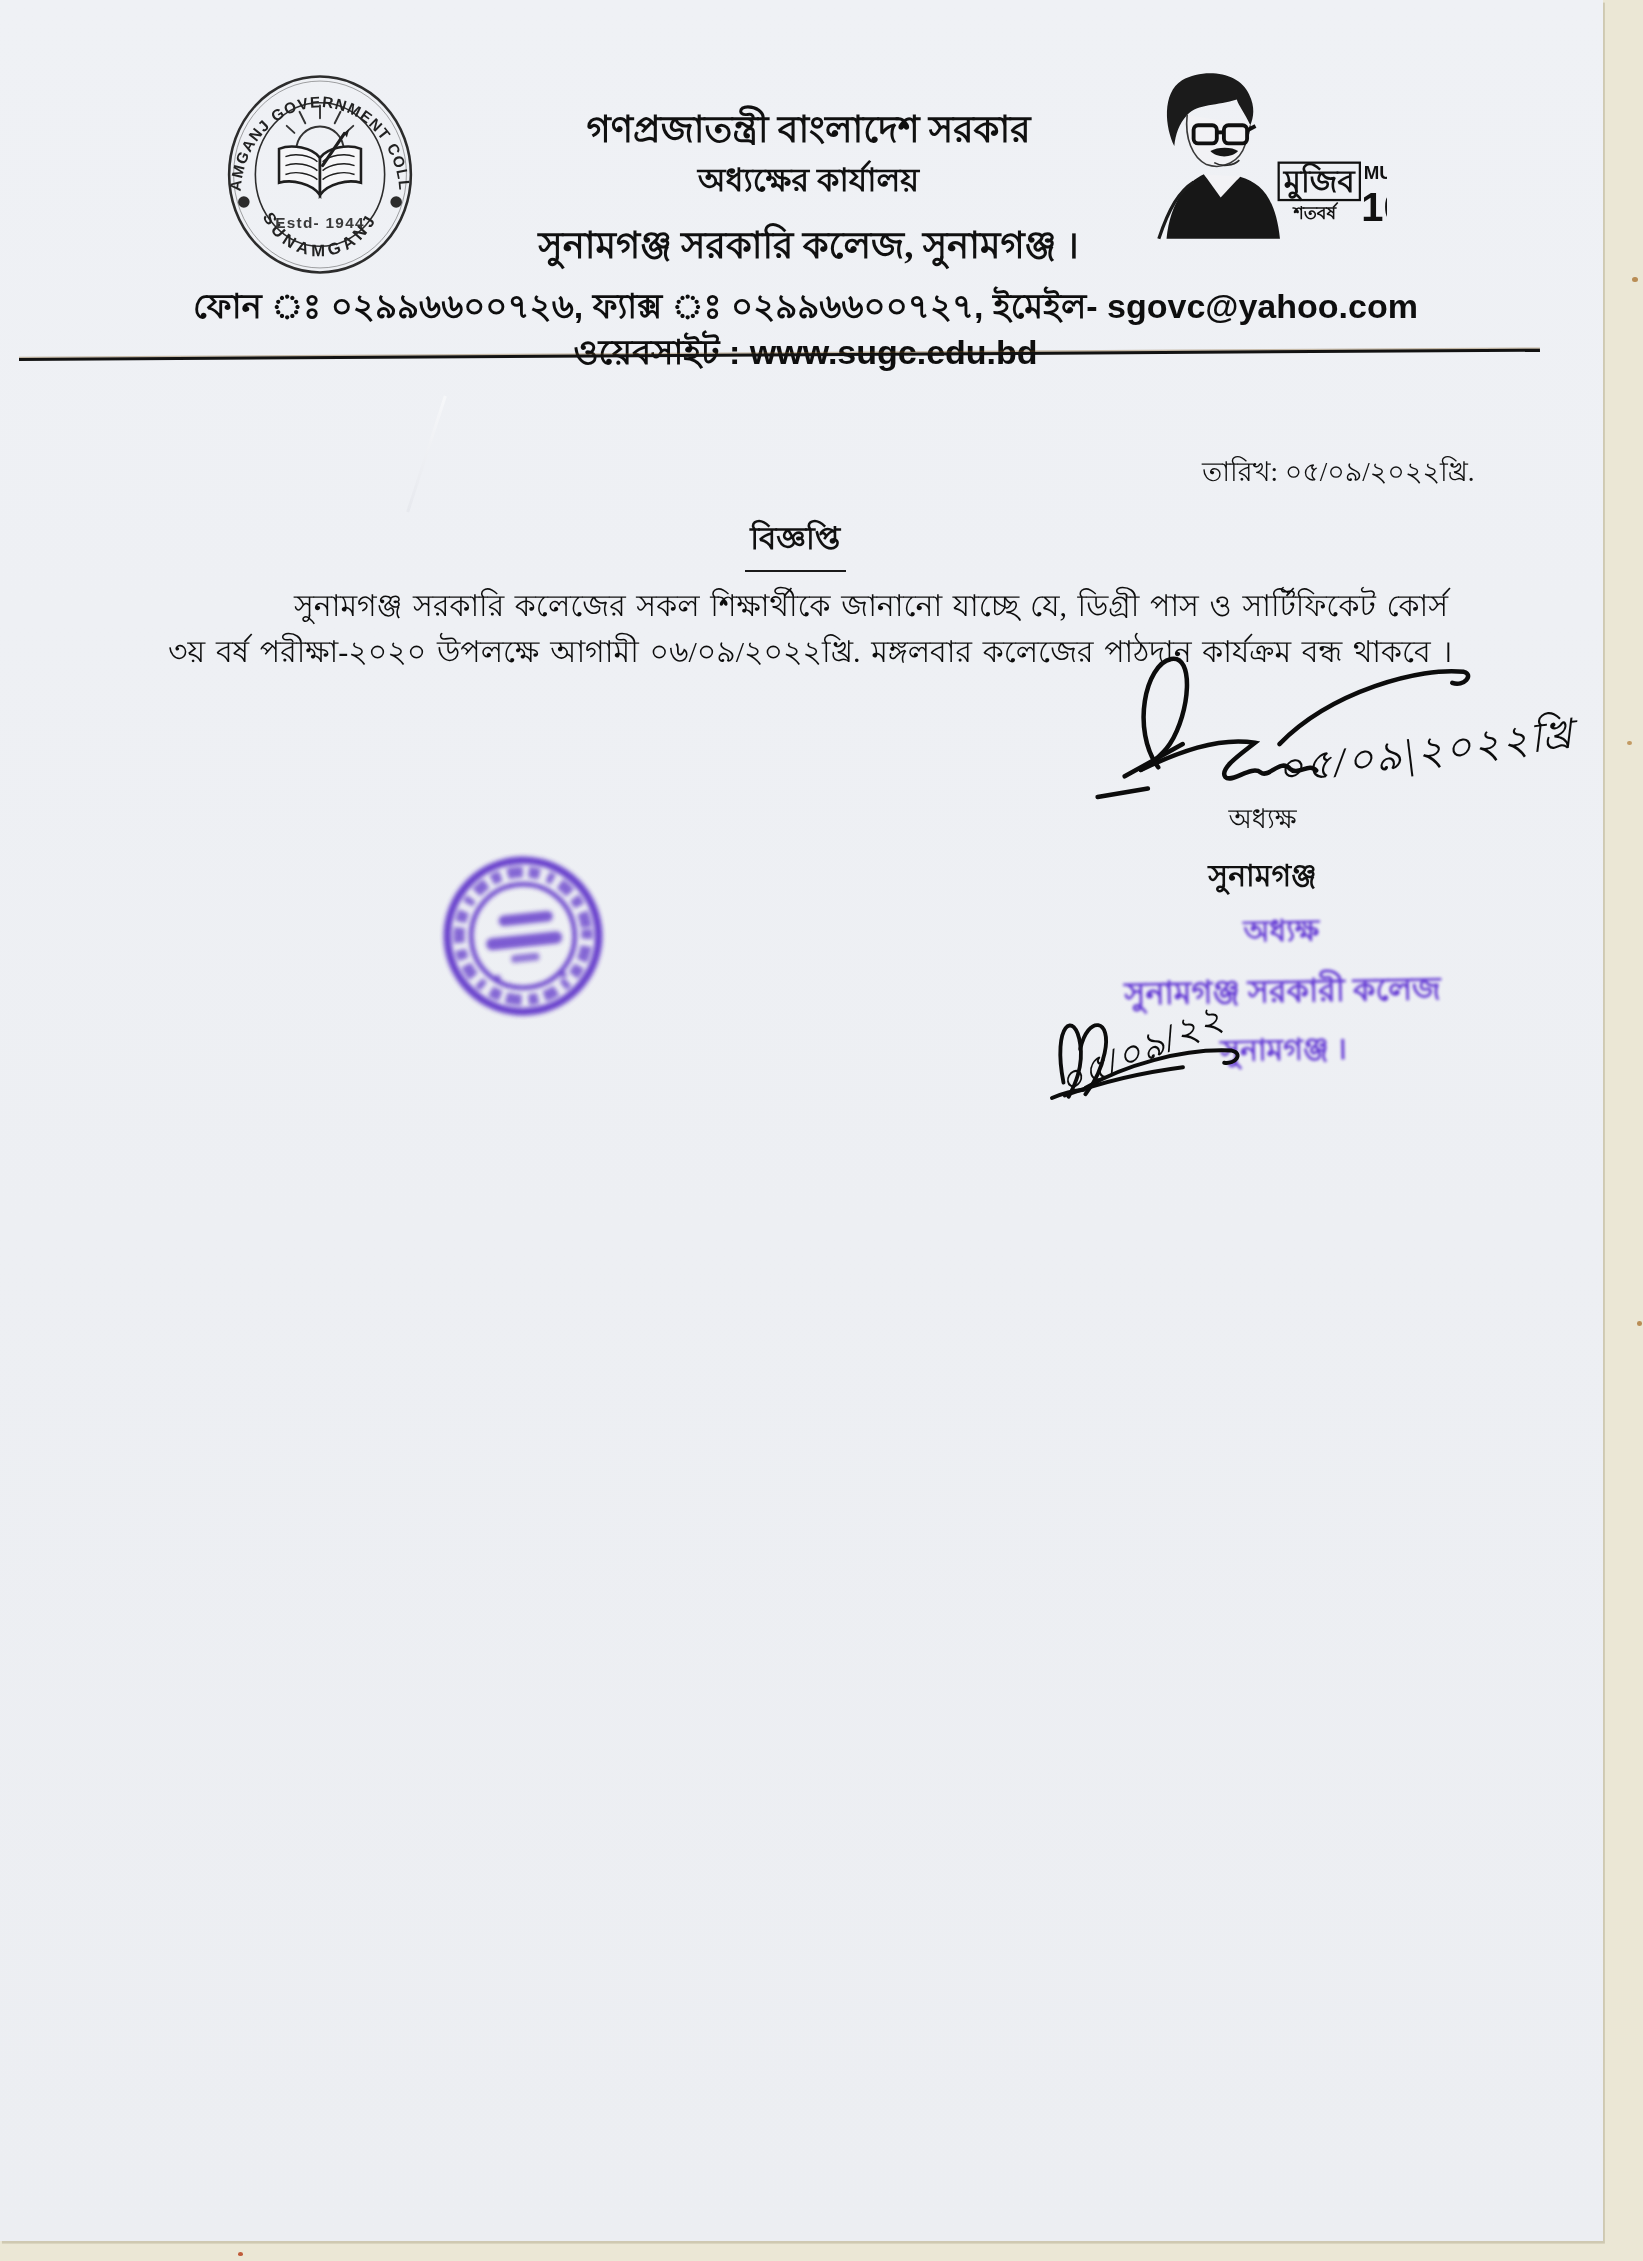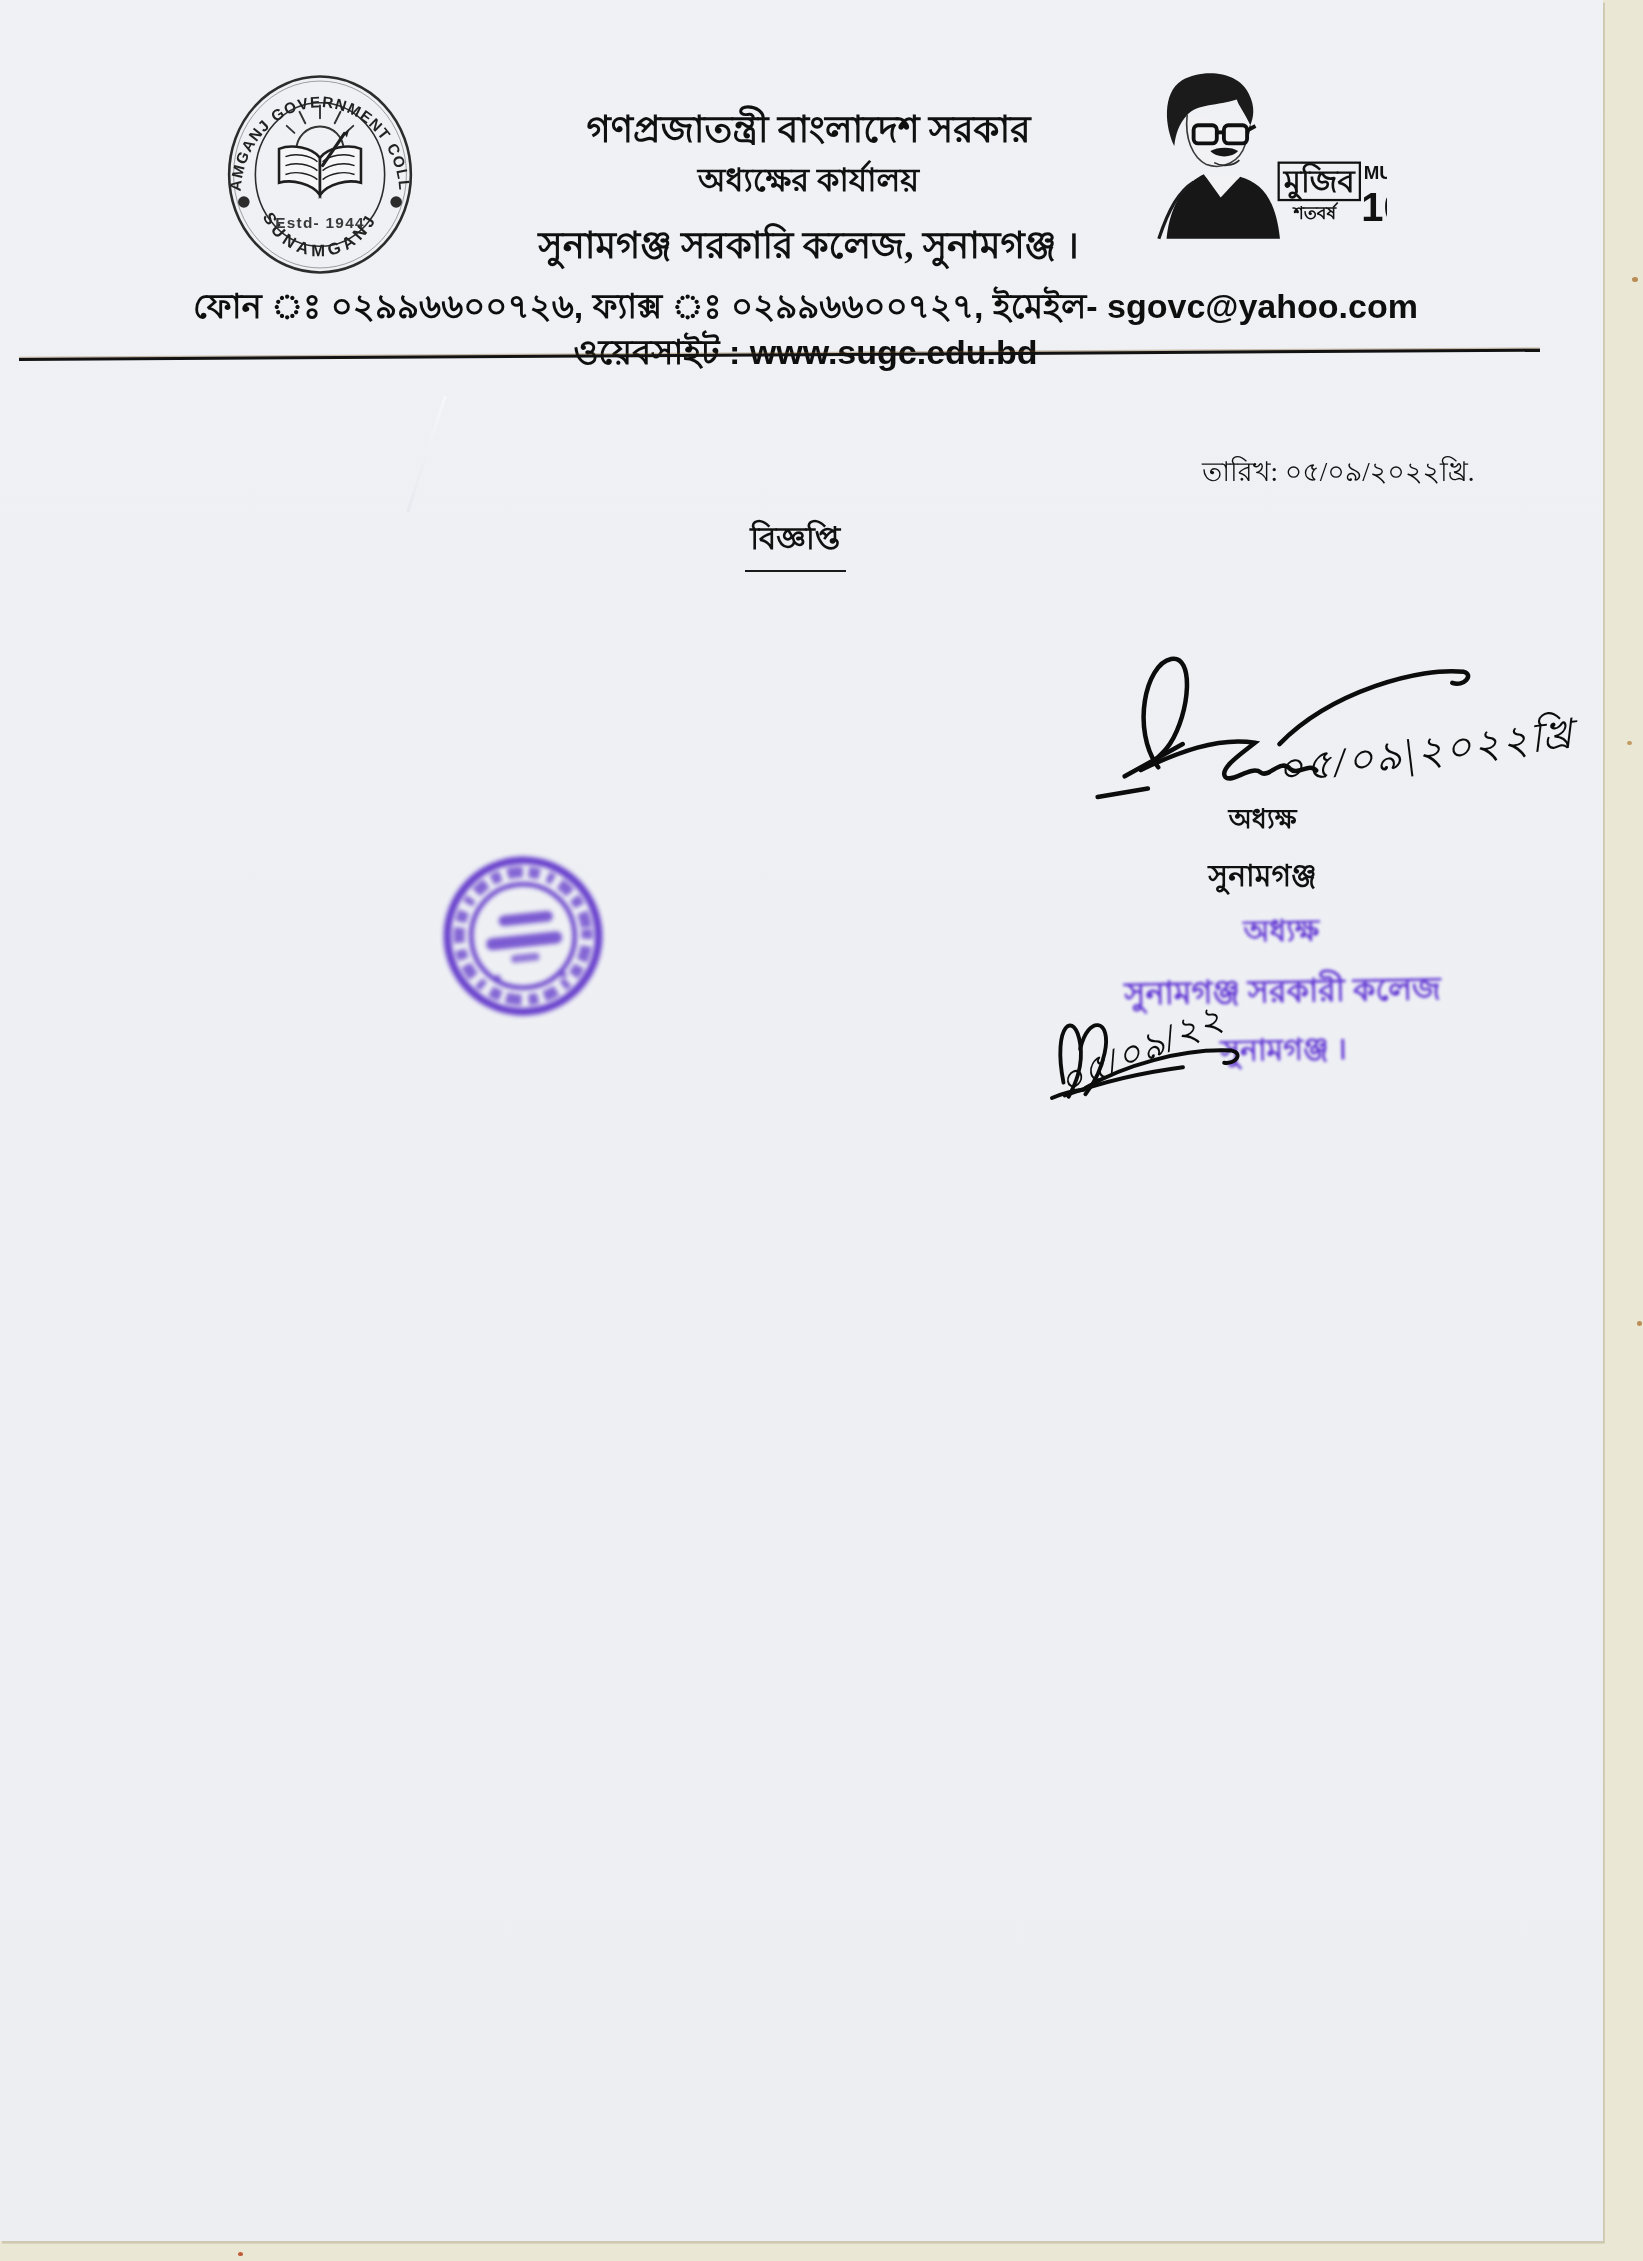--- a/index.html
+++ b/index.html
@@ -37,21 +37,21 @@
   .date-line{left:1202px;top:451px;font-size:27px;color:#101010;}
   .notice-title{left:701px;top:514px;font-size:31px;font-weight:bold;color:#101010;
     border-bottom:2.6px solid #1a1a1a;padding:0 5.2px 3.9px 5.2px;margin-left:44px;}
   .notice-body{left:168px;top:583px;width:1289px;font-size:30px;line-height:1.52;
     color:#0d0d0d;text-indent:126px;word-spacing:3.2px;}
   
   .sig-main{left:1086px;top:633px;width:403px;height:197px;}
   .hw-date-1{left:1273px;top:738px;font-size:41px;color:#0c0c0c;font-style:italic;
     transform:rotate(-7deg);transform-origin:left top;letter-spacing:1.9px;white-space:nowrap;}
   .sig-block{left:1124px;top:798px;width:277px;text-align:center;color:#101010;}
-  .sb1{font-size:27px;font-weight:bold;margin:0 0 9px 0;}
+  .sb1{font-size:27px;font-weight:normal;margin:0 0 9px 0;}
   .sb2{font-size:30px;font-weight:bold;margin:0 0 10.3px 0;}
   .sb3{font-size:30px;font-weight:bold;margin:0;}
   .office-stamp{left:1115px;top:907px;width:335px;text-align:center;color:#5b2ed2;
     filter:blur(1.7px);transform:rotate(-1deg);opacity:.95;}
   .os1{font-size:30px;font-weight:bold;margin:0 0 7.7px 0;}
   .os2{font-size:32px;font-weight:bold;margin:0 0 6.4px 0;white-space:nowrap;}
   .os3{font-size:30px;font-weight:bold;margin:0;}
   .round-stamp{left:439px;top:852px;width:168px;height:168px;transform:rotate(-6deg);}
   .sig-second{left:1026px;top:985px;width:235px;height:151px;}
   .hw-date-2{left:1049px;top:1057px;font-size:37px;color:#0c0c0c;font-style:italic;
@@ -141,20 +141,21 @@
       <text x="340" y="240" font-size="62" font-weight="bold">100</text>
     </g>
   </svg>
 
   <div class="abs contact-line">ফোন ঃ ০২৯৯৬৬০০৭২৬, ফ্যাক্স ঃ ০২৯৯৬৬০০৭২৭,  ইমেইল- sgovc@yahoo.com</div>
   <div class="abs website-line">ওয়েবসাইট : www.sugc.edu.bd</div>
   <div class="abs header-rule"></div>
 
   <div class="abs date-line">তারিখ: ০৫/০৯/২০২২খ্রি.</div>
   <div class="abs notice-title">বিজ্ঞপ্তি</div>
+  <div class="abs notice-body">সুনামগঞ্জ সরকারি কলেজের সকল শিক্ষার্থীকে জানানো যাচ্ছে যে, ডিগ্রী পাস ও সার্টিফিকেট কোর্স ৩য় বর্ষ পরীক্ষা-২০২০ উপলক্ষে আগামী ০৬/০৯/২০২২খ্রি. মঙ্গলবার কলেজের পাঠদান কার্যক্রম বন্ধ থাকবে ।</div>
 
   <svg class="abs sig-main" viewBox="0 0 625 305">
     <g fill="none" stroke="#0c0c0c" stroke-width="7" stroke-linecap="round">
       <path d="M112 208 C70 150 92 48 132 40 C168 33 162 122 130 172 C118 190 96 206 85 212"></path>
       <path d="M60 222 L150 172"></path>
       <path d="M85 212 C140 186 205 160 262 170 C242 186 206 210 216 223 C226 234 256 204 271 216 C283 226 301 194 316 210 C328 222 346 200 357 213"></path>
       <path d="M300 172 C380 90 520 52 586 60 C602 64 586 84 568 77"></path>
       <path d="M18 254 L96 241"></path>
     </g>
   </svg>

